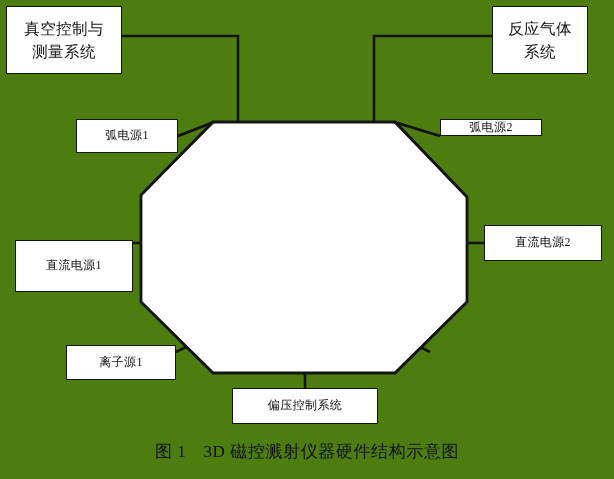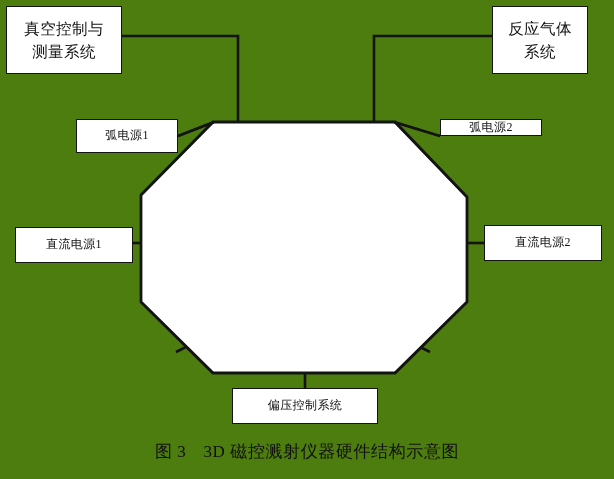--- a/index.html
+++ b/index.html
@@ -49,21 +49,21 @@
   }
   .node-box.two-line {
     font-size: 15.5px;
     line-height: 1.5;
   }
   
   #box-vacuum   { left: 6px;   top: 6px;   width: 116px; height: 68px; }
   #box-gas      { left: 492px; top: 6px;   width: 96px; height: 68px; }
   #box-arc1     { left: 76px;  top: 119px; width: 102px; height: 34px; }
   #box-arc2     { left: 440px; top: 119px; width: 102px; height: 17px; }
-  #box-dc1      { left: 15px;  top: 227px; width: 118px; height: 36px; }
+  #box-dc1      { left: 15px;  top: 240px; width: 118px; height: 52px; }
   #box-dc2      { left: 484px; top: 225px; width: 118px); height: 36px; }
   #box-heat     { left: 222px; top: 224px; width: 146px; height: 38px; }
   #box-ion1     { left: 66px;  top: 345px; width: 110px; height: 35px; }
   #box-ion2     { left: 430px; top: 345px; width: 110px; height: 35px; }
   #box-bias     { left: 232px; top: 388px; width: 146px; height: 36px; }
   #box-dc2 { left: 484px; top: 225px; width: 118px; height: 36px; }
 
   #figure-caption {
     position: absolute;
     left: 0;
@@ -141,23 +141,26 @@
 
   <div class="node-box" id="box-dc1">
     <span class="node-line">直流电源1</span>
   </div>
 
   <div class="node-box" id="box-dc2">
     <span class="node-line">直流电源2</span>
   </div>
 
 
+  <div class="node-box" id="box-ion1">
+    <span class="node-line">离子源1</span>
+  </div>
 
 
   <div class="node-box" id="box-bias">
     <span class="node-line">偏压控制系统</span>
   </div>
 
   <div id="figure-caption">
-    <span>图 3</span><span class="cap-gap"></span><span>3D 磁控溅射仪器硬件结构示意图</span>
+    <span>图 1</span><span class="cap-gap"></span><span>3D 磁控溅射仪器硬件结构示意图</span>
   </div>
 
 </div>
 
 </body></html>

